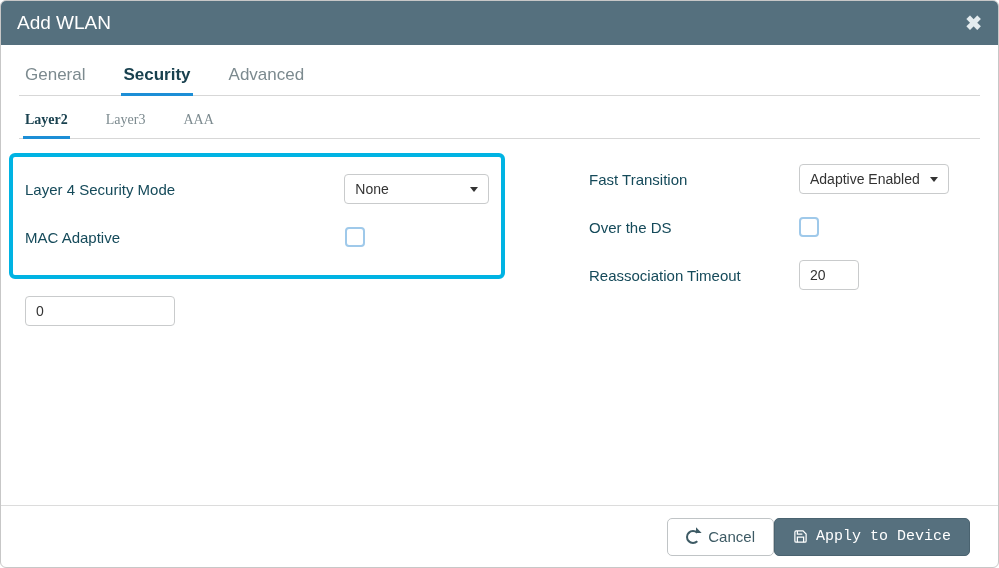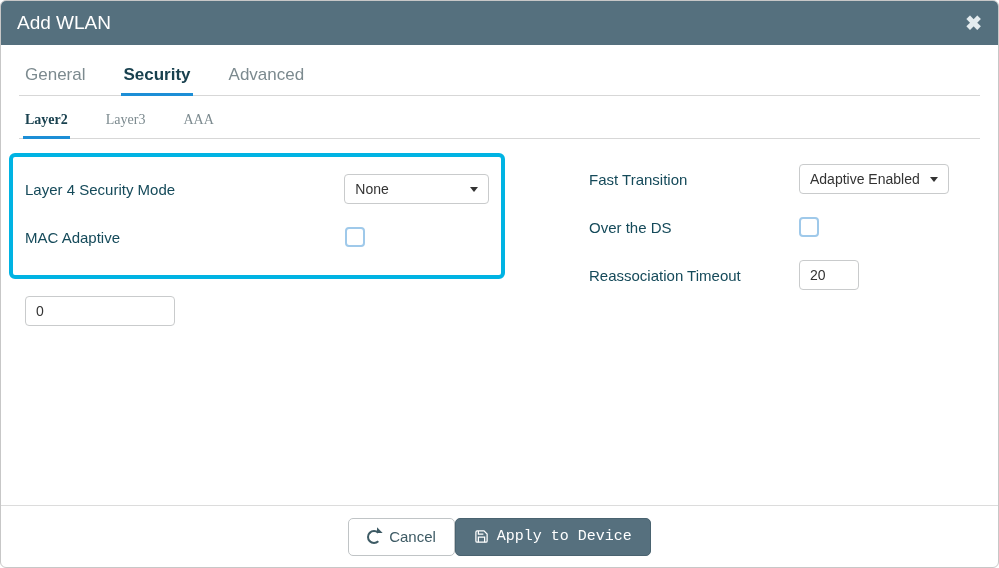--- a/index.html
+++ b/index.html
@@ -144,21 +144,21 @@
   .text-input.short { width: 60px; }
   .transition-row {
     padding-left: 6px;
     margin-top: 12px;
   }
   .modal-footer {
     height: 62px;
     border-top: 1px solid #dcdcdc;
     display: flex;
     align-items: center;
-    justify-content: center;
+    justify-content: flex-end;
     padding: 0 28px;
   }
   .btn {
     height: 38px;
     border-radius: 5px;
     font-size: 15px;
     display: inline-flex; align-items: center; gap: 8px;
     padding: 0 18px;
     cursor: pointer;
   }

